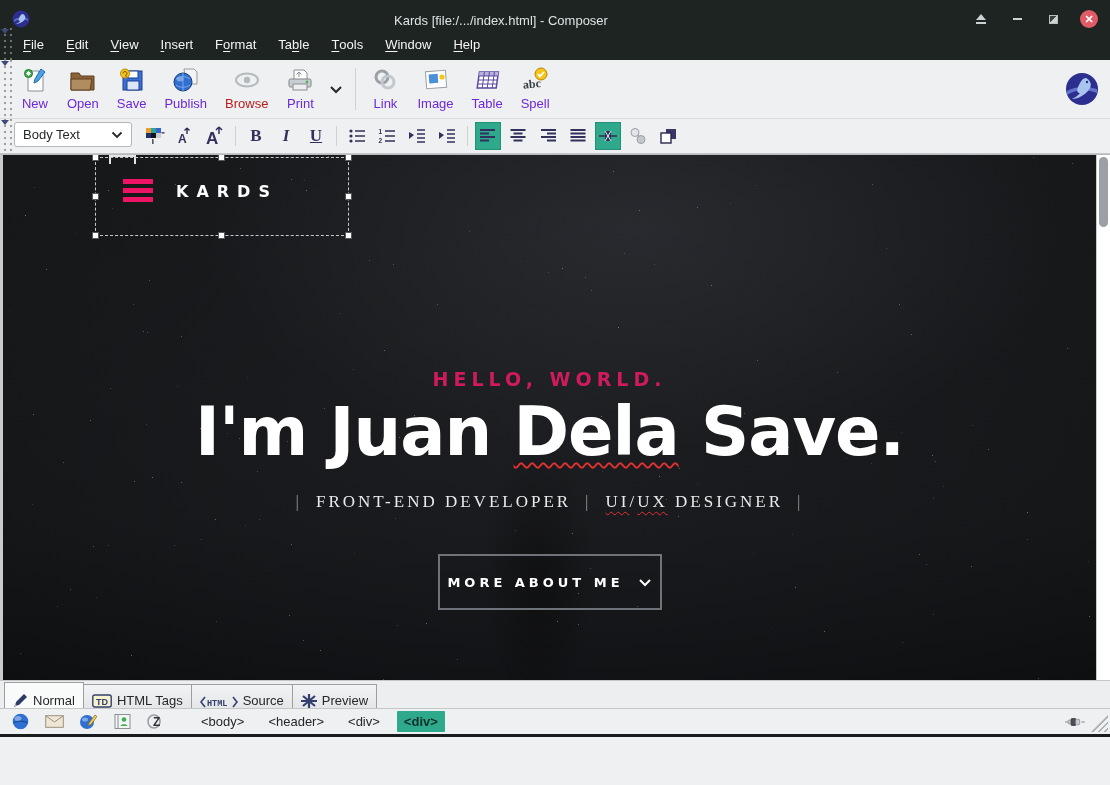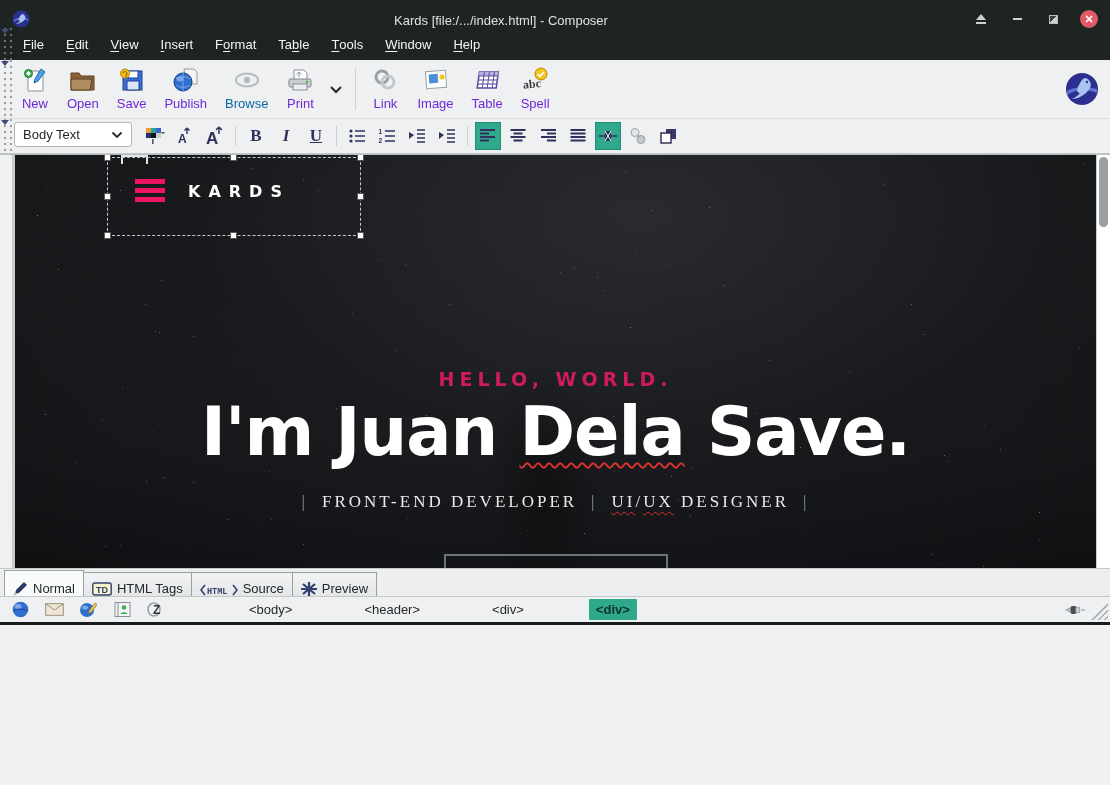--- a/index.html
+++ b/index.html
@@ -28,40 +28,40 @@
     border-left:4px solid transparent; border-right:4px solid transparent; border-top:5px solid #3d4a7a; }
   .toolbar-grippy { background:radial-gradient(circle at 3px 3px, rgba(60,64,70,.45) 1px, transparent 1.6px); background-size:6px 6px; background-position:2px 4px; }
   .menu-item { color:#f4f5f5; font-size:13px; padding:0 11px; display:flex; align-items:center; cursor:pointer; }
   .menu-item u { text-underline-offset:2px; }
 
   
   .maintoolbar { height:59px; background:#eff0f1; border-bottom:1px solid #dadcdd; display:flex; align-items:stretch; flex:0 0 auto; }
   .tbtn { display:flex; flex-direction:column; align-items:center; justify-content:center; padding:2px 9px 3px; cursor:pointer; gap:2px; }
   .tbtn .ticon { width:28px; height:27px; display:flex; align-items:center; justify-content:center; }
   .tbtn .tlabel { font-size:13px; color:#6d28d9; }
-  .tbtn.disabled .tlabel { color:#0369a1; }
+  .tbtn.disabled .tlabel { color:#b91c1c; }
   .tb-sep { width:1px; background:#cfd2d3; margin:8px 6px; }
   .overflow-btn { display:flex; align-items:center; padding:0 6px; cursor:pointer; }
   .brand { margin-left:auto; margin-right:10px; display:flex; align-items:center; cursor:pointer; }
 
   
   .formattoolbar { height:35px; background:#eff0f1; border-bottom:1px solid #c4c7c8; display:flex; align-items:center; flex:0 0 auto; }
   .formattoolbar .grippy { align-self:stretch; }
   .para-select { width:118px; height:25px; background:#fff; border:1px solid #b4b8ba; border-radius:3px;
     display:flex; align-items:center; padding:0 8px; font-size:13px; color:#24282a; margin:0 8px 4px 2px; cursor:pointer; }
   .para-select .chev { margin-left:auto; }
   .ftb-btn { min-width:26px; height:28px; display:flex; align-items:center; justify-content:center; cursor:pointer; margin:0 2px; border:1px solid transparent; }
   .ftb-btn.active { background:#2fa98c; border-color:#239076; }
   .fmt-letter { font-family:"Liberation Serif", serif; color:#32305c; font-weight:bold; font-size:17px; }
   .fmt-letter.italic { font-style:italic; }
   .fmt-letter.underline { text-decoration:underline; }
   .ftb-sep { width:1px; height:20px; background:#cfd2d3; margin:0 5px; }
 
   
-  .canvas-wrap { height:414px; display:flex; flex:0 0 auto; border-top:1px solid #b7bbbd; background:#eff0f1;padding-left:12px; }
+  .canvas-wrap { height:526px; display:flex; flex:0 0 auto; border-top:1px solid #b7bbbd; background:#eff0f1; }
   .canvas { position:relative; flex:1; overflow:hidden; border-left:3px solid #c9cccd; background:
     radial-gradient(ellipse 620px 330px at 58% 14%, rgba(66,68,76,.38), transparent 70%),
     radial-gradient(ellipse 900px 520px at 50% 55%, rgba(44,45,50,.32), transparent 75%),
     radial-gradient(ellipse 70px 170px at 49% 80%, rgba(0,0,0,.55), transparent 80%),
     linear-gradient(180deg, #17181a 0%, #141517 70%, #0e0f11 100%);
   }
   .stars { position:absolute; top:0; left:0; width:1px; height:1px; background:transparent; }
   .scrollbar { width:14px; background:#fff; border-left:1px solid #c9cccd; position:relative; flex:0 0 auto; }
   .scroll-thumb { position:absolute; top:2px; left:2px; width:9px; height:70px; background:#9aa0a4; border-radius:5px; cursor:pointer; }
 
@@ -98,21 +98,21 @@
   .modetabs { height:28px; background:#eceeef; border-top:1px solid #c4c7c8; display:flex; align-items:flex-end; padding-left:4px; flex:0 0 auto; }
   .mtab { height:24px; display:flex; align-items:flex-end; gap:5px; padding:0 8px; font-size:13px; color:#24282a;
     border:1px solid #9aa0a2; border-bottom:none; background:linear-gradient(#f2f3f4,#e4e6e7); margin-right:-1px; cursor:pointer; }
   .mtab.active { background:#f9fafa; height:26px; }
 
   
   .statusbar { height:29px; background:#eff0f1; border-top:1px solid #c4c7c8; border-bottom:3px solid #181c1d;
     display:flex; align-items:center; padding:0 2px 0 10px; gap:14px; flex:0 0 auto; position:relative; }
   .sb-icon { width:20px; height:20px; display:flex; align-items:center; justify-content:center; cursor:pointer; }
   .crumbs { display:flex; align-items:center; gap:10px; margin-left:14px; font-size:13px; color:#24282a; }
-  .crumb { padding:3px 7px; cursor:pointer;margin-left:48px; }
+  .crumb { padding:3px 7px; cursor:pointer; }
   .crumb.active { background:#2fa98c; color:#10302a; font-weight:bold; border-radius:1px; }
   .sb-right { margin-left:auto; display:flex; align-items:center; gap:6px; }
   .resize-grip { width:17px; height:17px; cursor:nwse-resize; margin-bottom:-4px;
     background:repeating-linear-gradient(135deg, transparent 0 3px, #aab0b3 3px 4.5px);
     clip-path:polygon(100% 0, 100% 100%, 0 100%); }
 </style>
 </head>
 <body>
 
 <div class="app">

